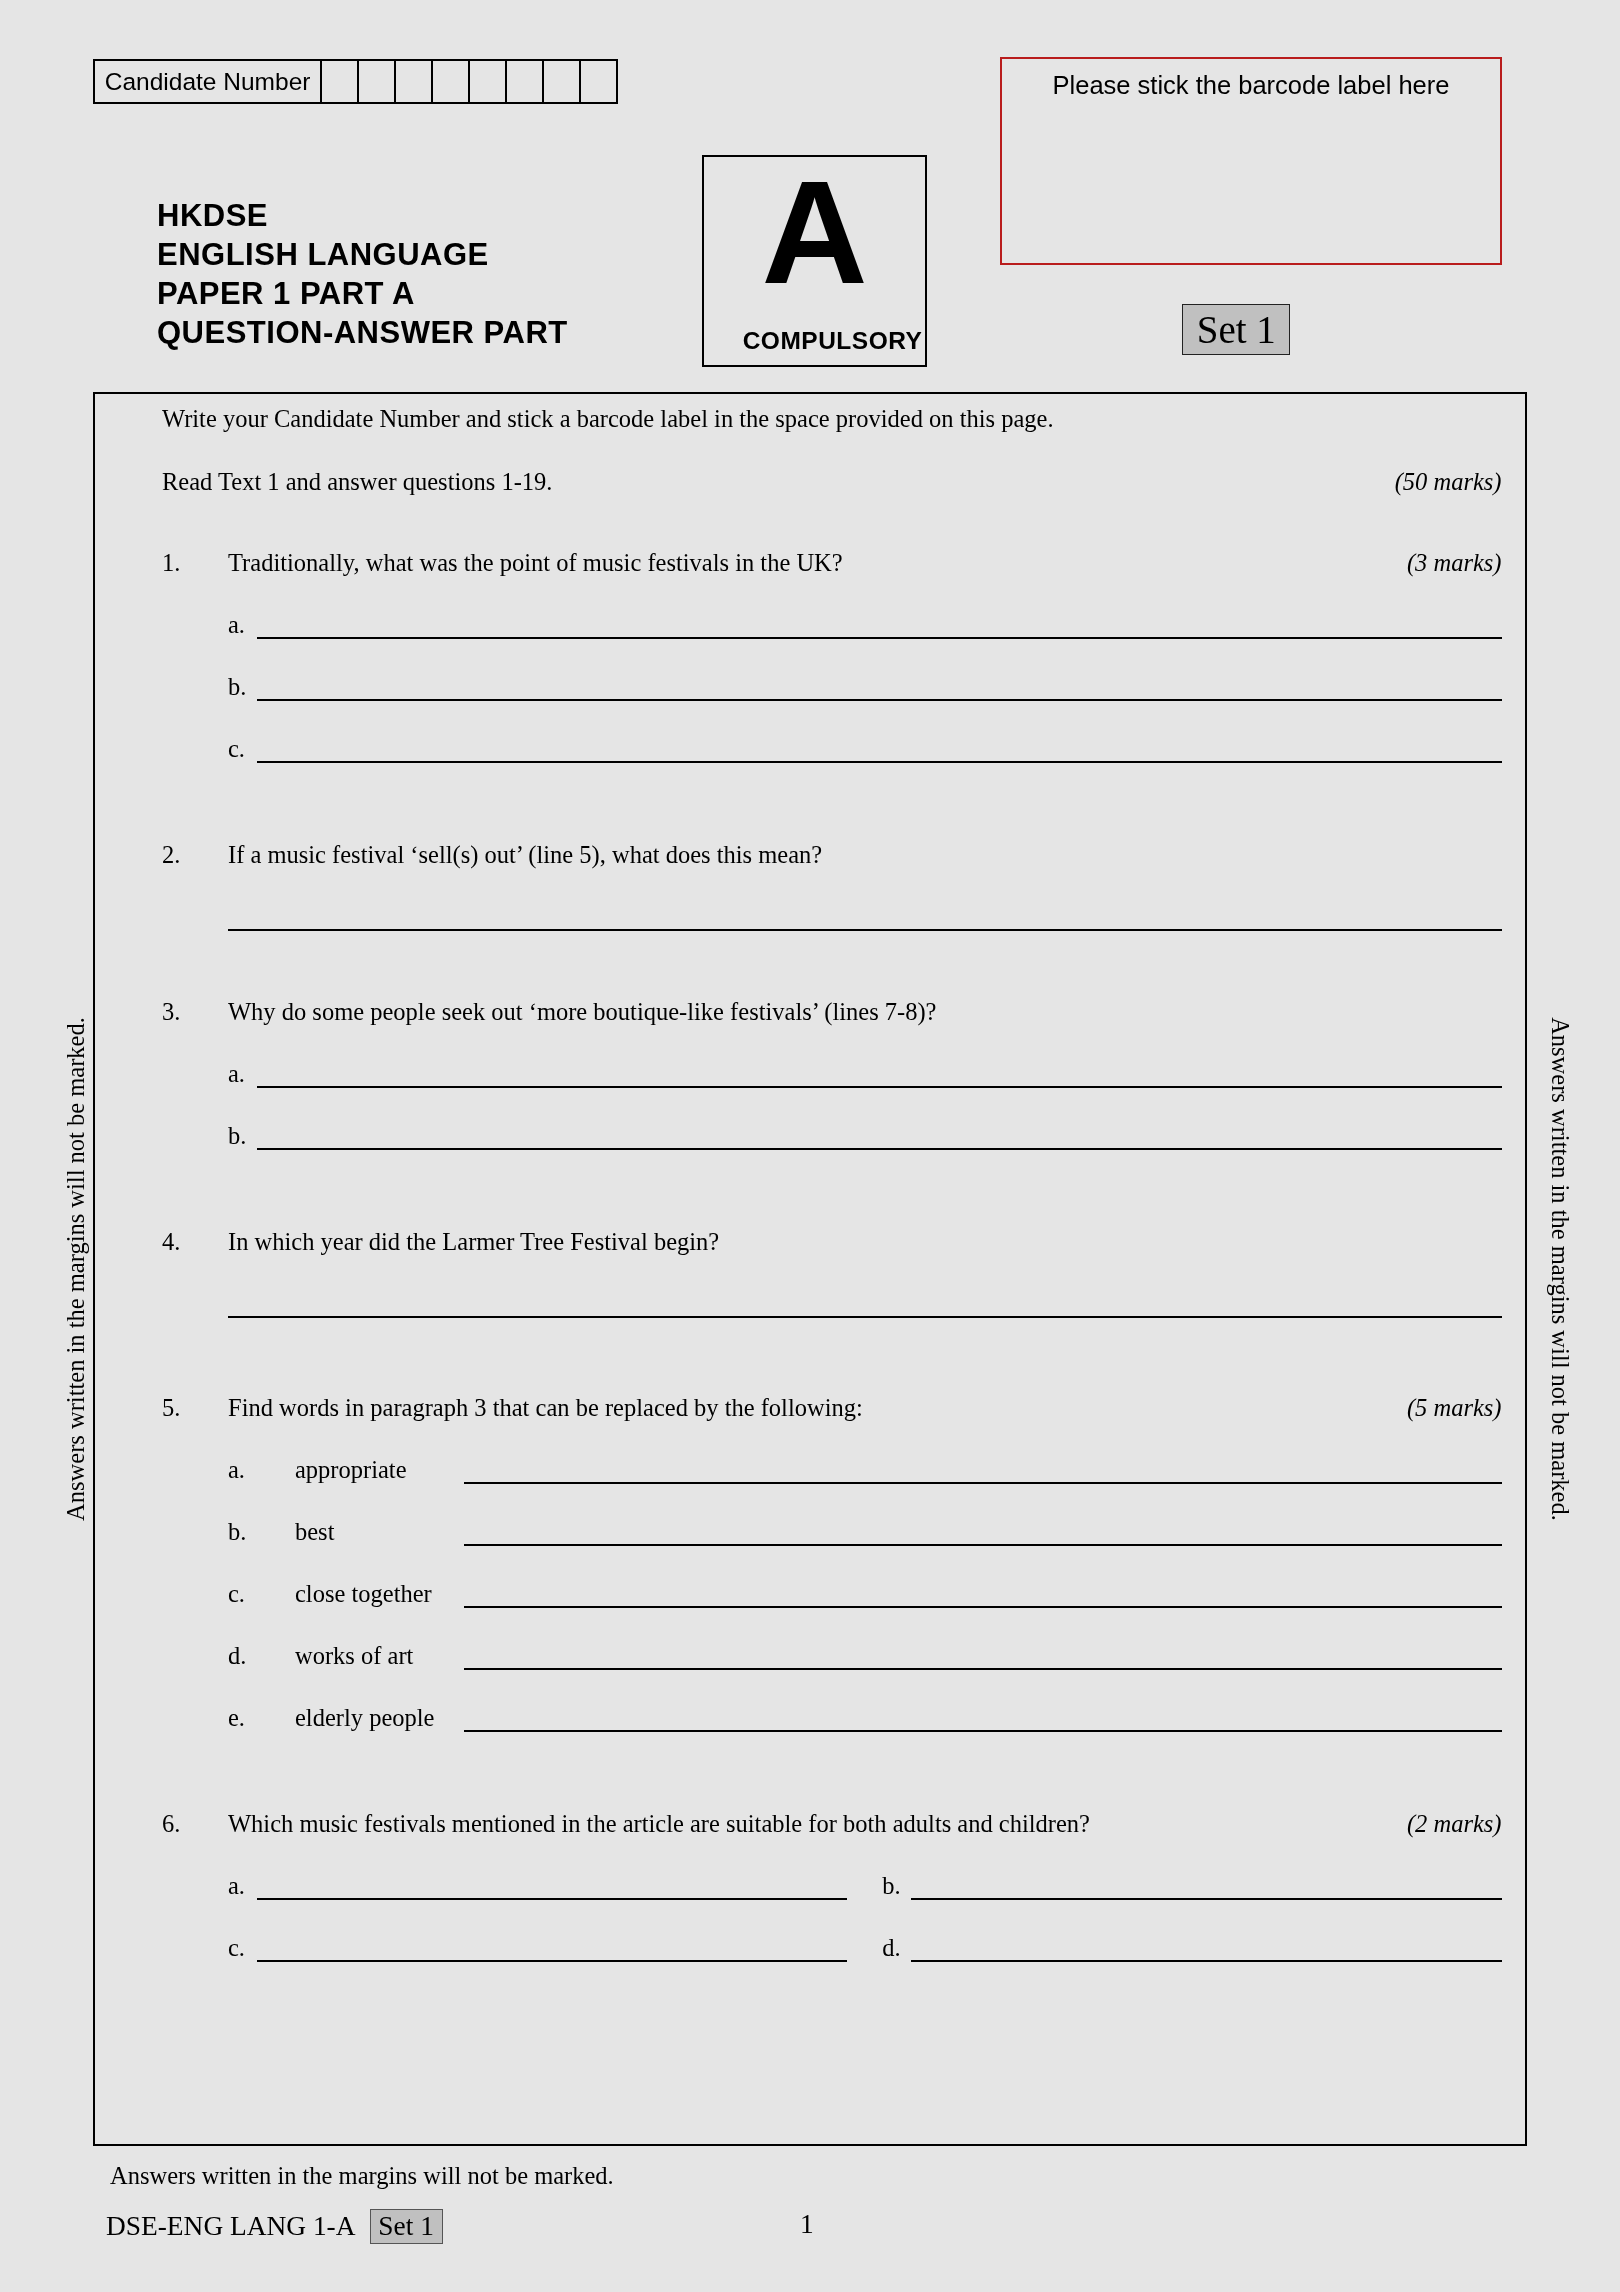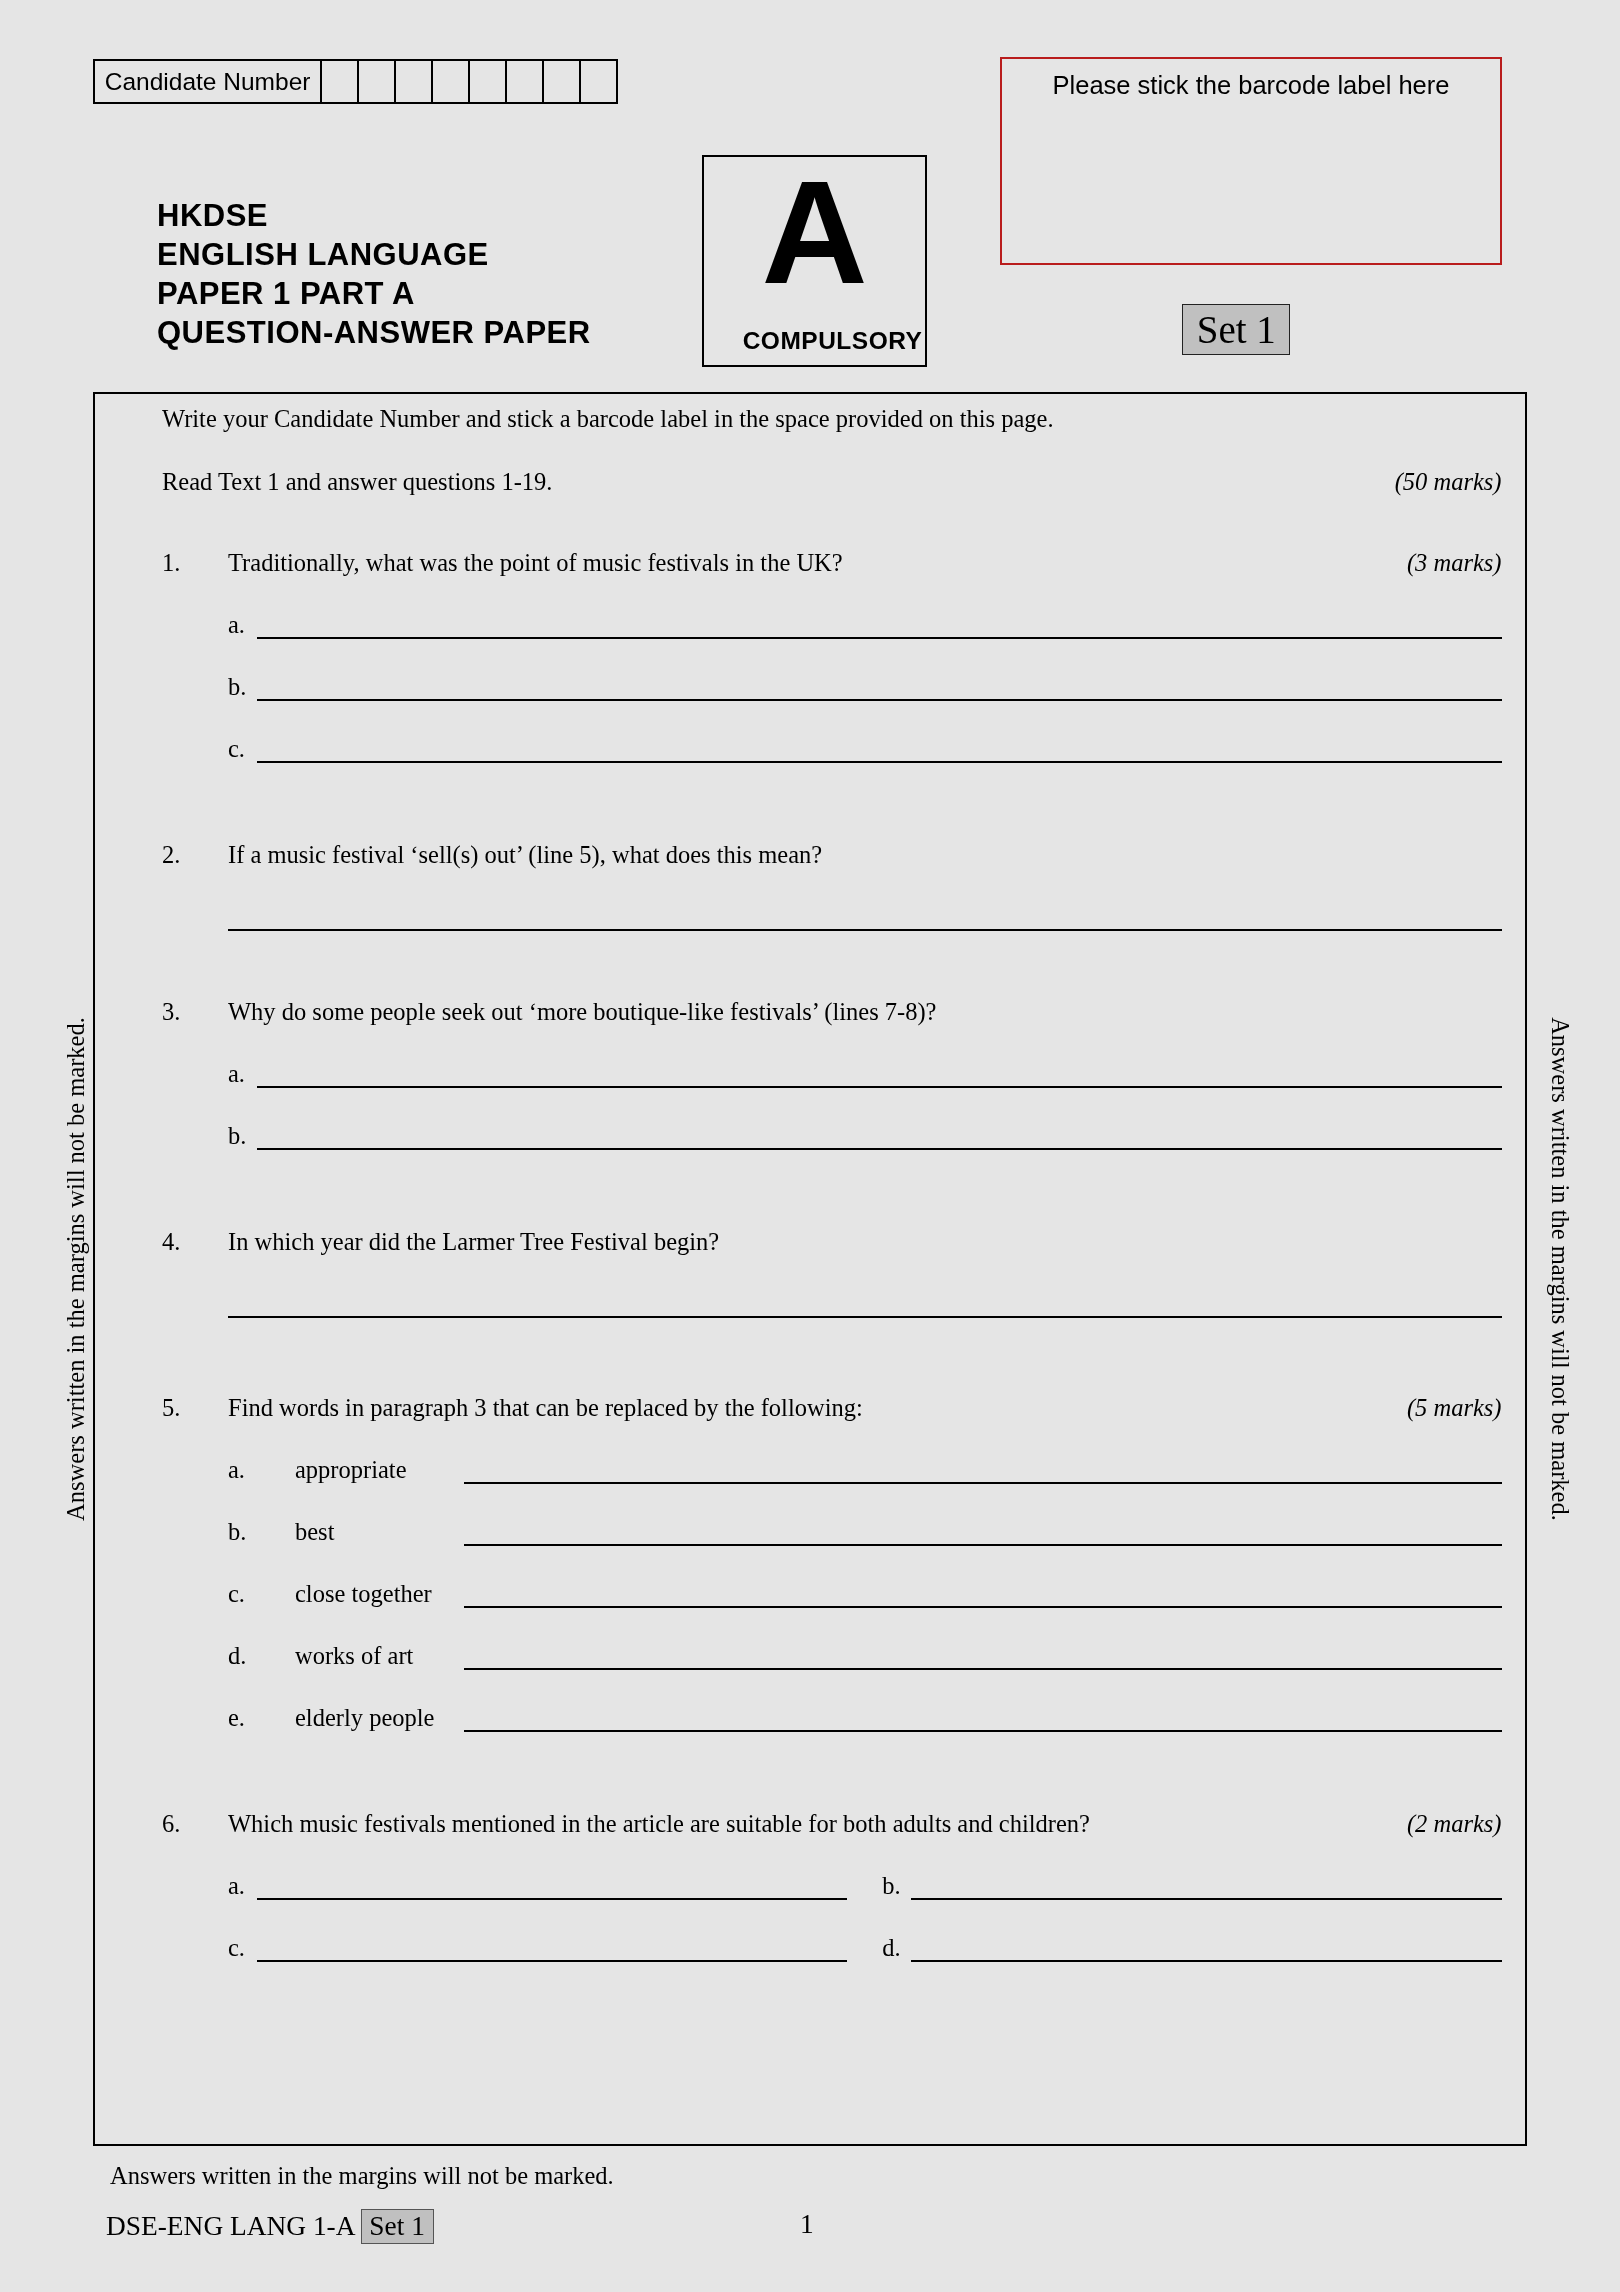--- a/index.html
+++ b/index.html
@@ -86,21 +86,21 @@
 
   
   .margin-vert {
     position:absolute; font-size:24.5px; white-space:nowrap;
   }
   .margin-vert.left { left:76px; top:1269px; transform:translate(-50%,-50%) rotate(-90deg); }
   .margin-vert.right { left:1560px; top:1269px; transform:translate(-50%,-50%) rotate(90deg); }
   .margin-note-bottom { position:absolute; left:110px; top:2162px; font-size:24.5px; }
 
   
-  .footer { position:absolute; left:106px; top:2209px; display:flex; align-items:center; gap:5px; font-size:27.4px; }
+  .footer { position:absolute; left:106px; top:2209px; display:flex; align-items:center; gap:14px; font-size:27.4px; }
   .page-number { position:absolute; left:800px; top:2209px; font-size:27.4px; }
 </style>
 </head>
 <body>
 
 <div class="page">
 
   <div class="candidate-row">
     <div class="cand-label sans">Candidate Number</div>
     <div class="cand-cells">
@@ -116,21 +116,21 @@
   </div>
 
   <div class="barcode-box">
     <div class="barcode-text sans">Please stick the barcode label here</div>
   </div>
 
   <div class="title-block sans">
     <div>HKDSE</div>
     <div>ENGLISH LANGUAGE</div>
     <div>PAPER 1 PART A</div>
-    <div>QUESTION-ANSWER PAPER</div>
+    <div>QUESTION-ANSWER PART</div>
   </div>
 
   <div class="a-box">
     <div class="a-letter sans">A</div>
     <div class="a-caption sans">COMPULSORY</div>
   </div>
 
   <div class="set-badge set-top" style="background: rgb(192, 192, 192);">Set 1</div>
 
   <div class="main-box">

